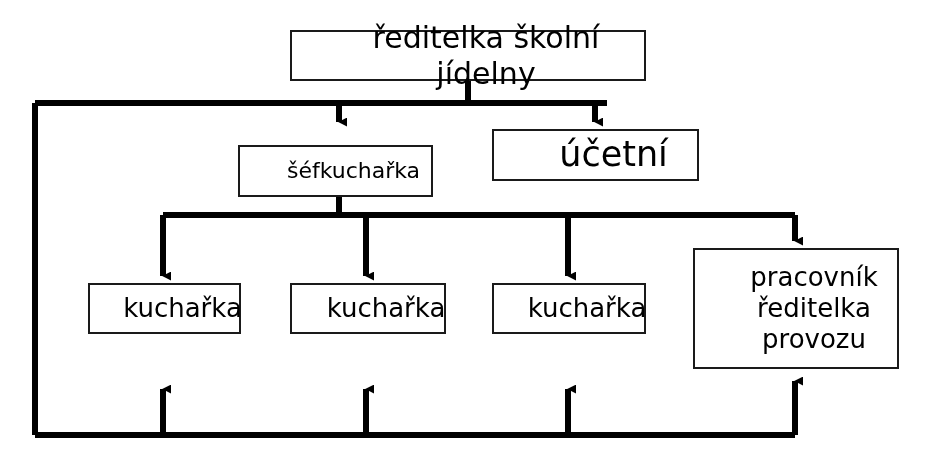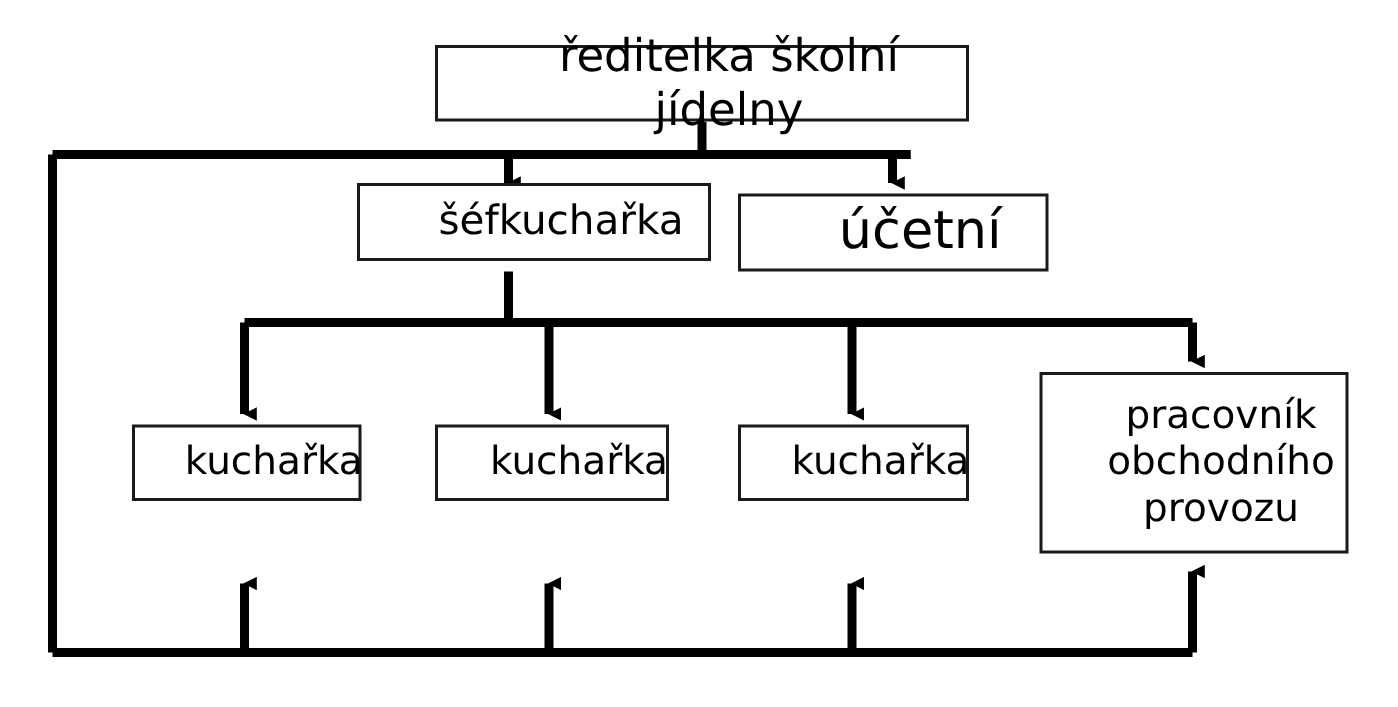--- a/index.html
+++ b/index.html
@@ -41,22 +41,22 @@
   .node-label {
     display: block;
     padding: 0 6px;
     white-space: pre-line;
   }
   .n-director {
     left: 290px;  top: 30px;   width: 356px; height: 51px;
     font-size: 30px;
   }
   .n-chef {
-    left: 238px;  top: 122px;  width: 236px; height: 52px;
-    font-size: 27px;
+    left: 238px;  top: 145px;  width: 195px; height: 52px;
+    font-size: 22px;
   }
   .n-accountant {
     left: 492px;  top: 129px;  width: 207px; height: 52px;
     font-size: 35px;
   }
   .n-cook1 {
     left: 88px;   top: 283px;  width: 153px; height: 51px;
     font-size: 26px;
   }
   .n-cook2 {
@@ -141,17 +141,17 @@
   <div class="node n-cook2">
     <span class="node-label">kuchařka</span>
   </div>
 
   <div class="node n-cook3">
     <span class="node-label">kuchařka</span>
   </div>
 
   <div class="node n-tradeworker">
     <span class="node-label">pracovník
-obchodního
+ředitelka
 provozu</span>
   </div>
 
 </div>
 
 </body></html>

